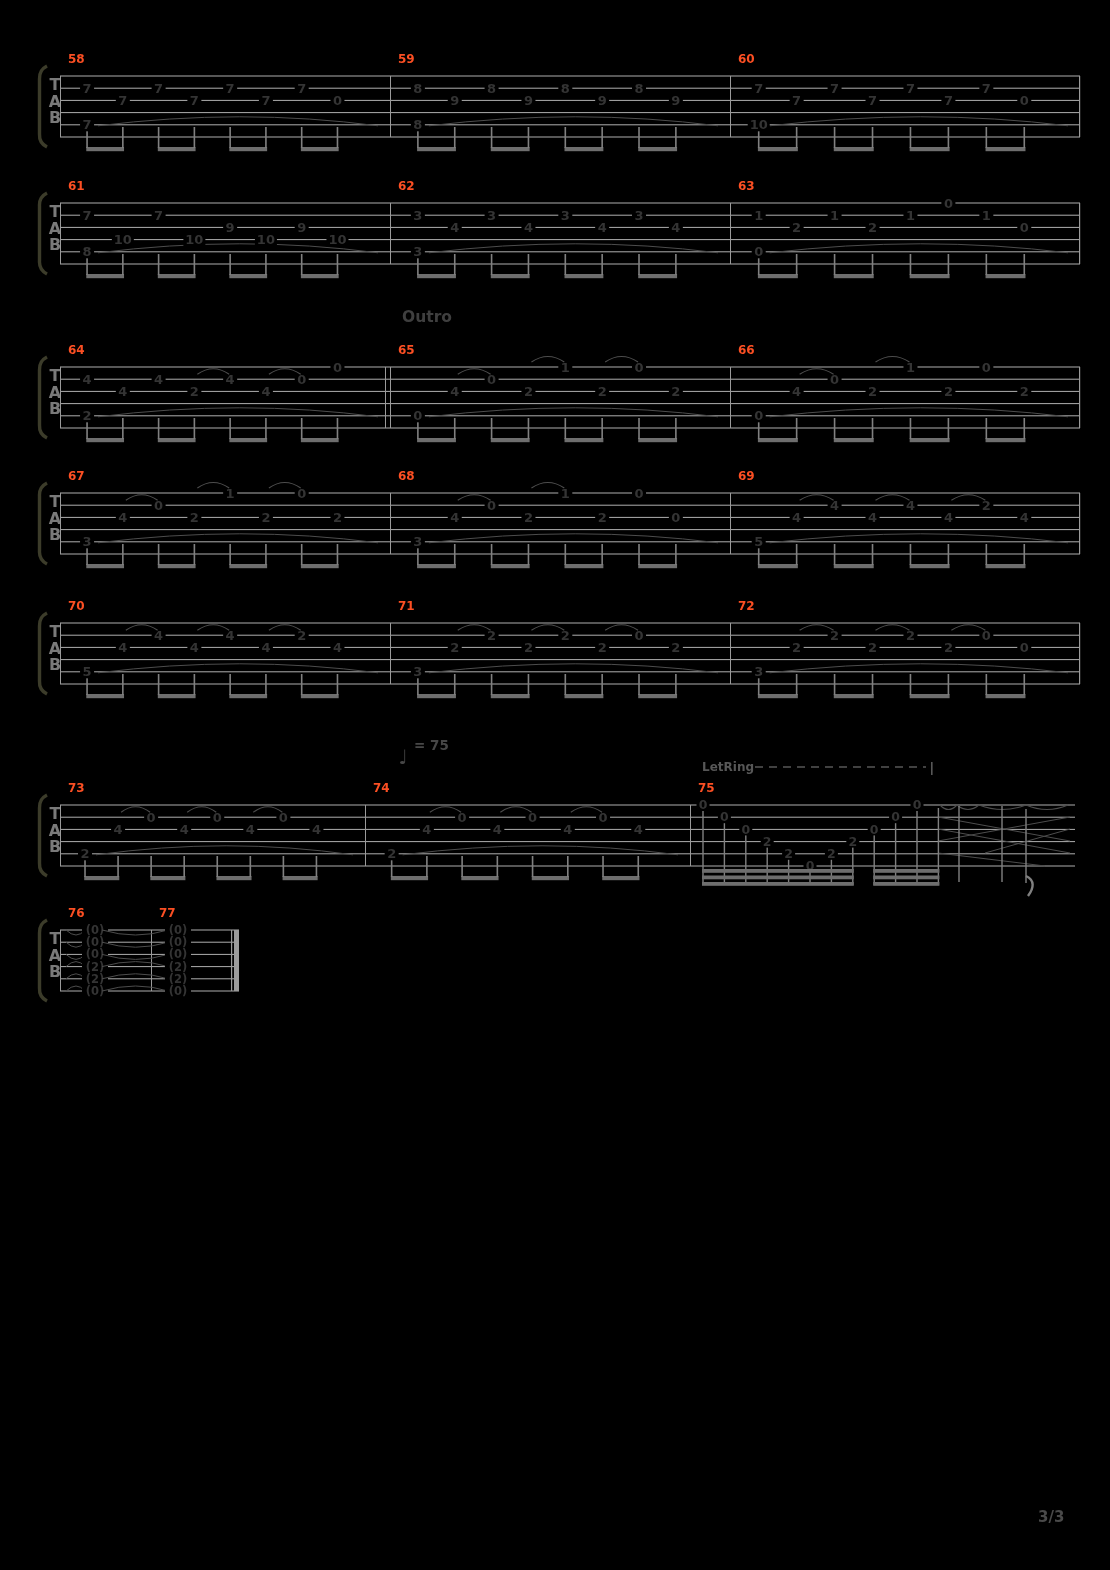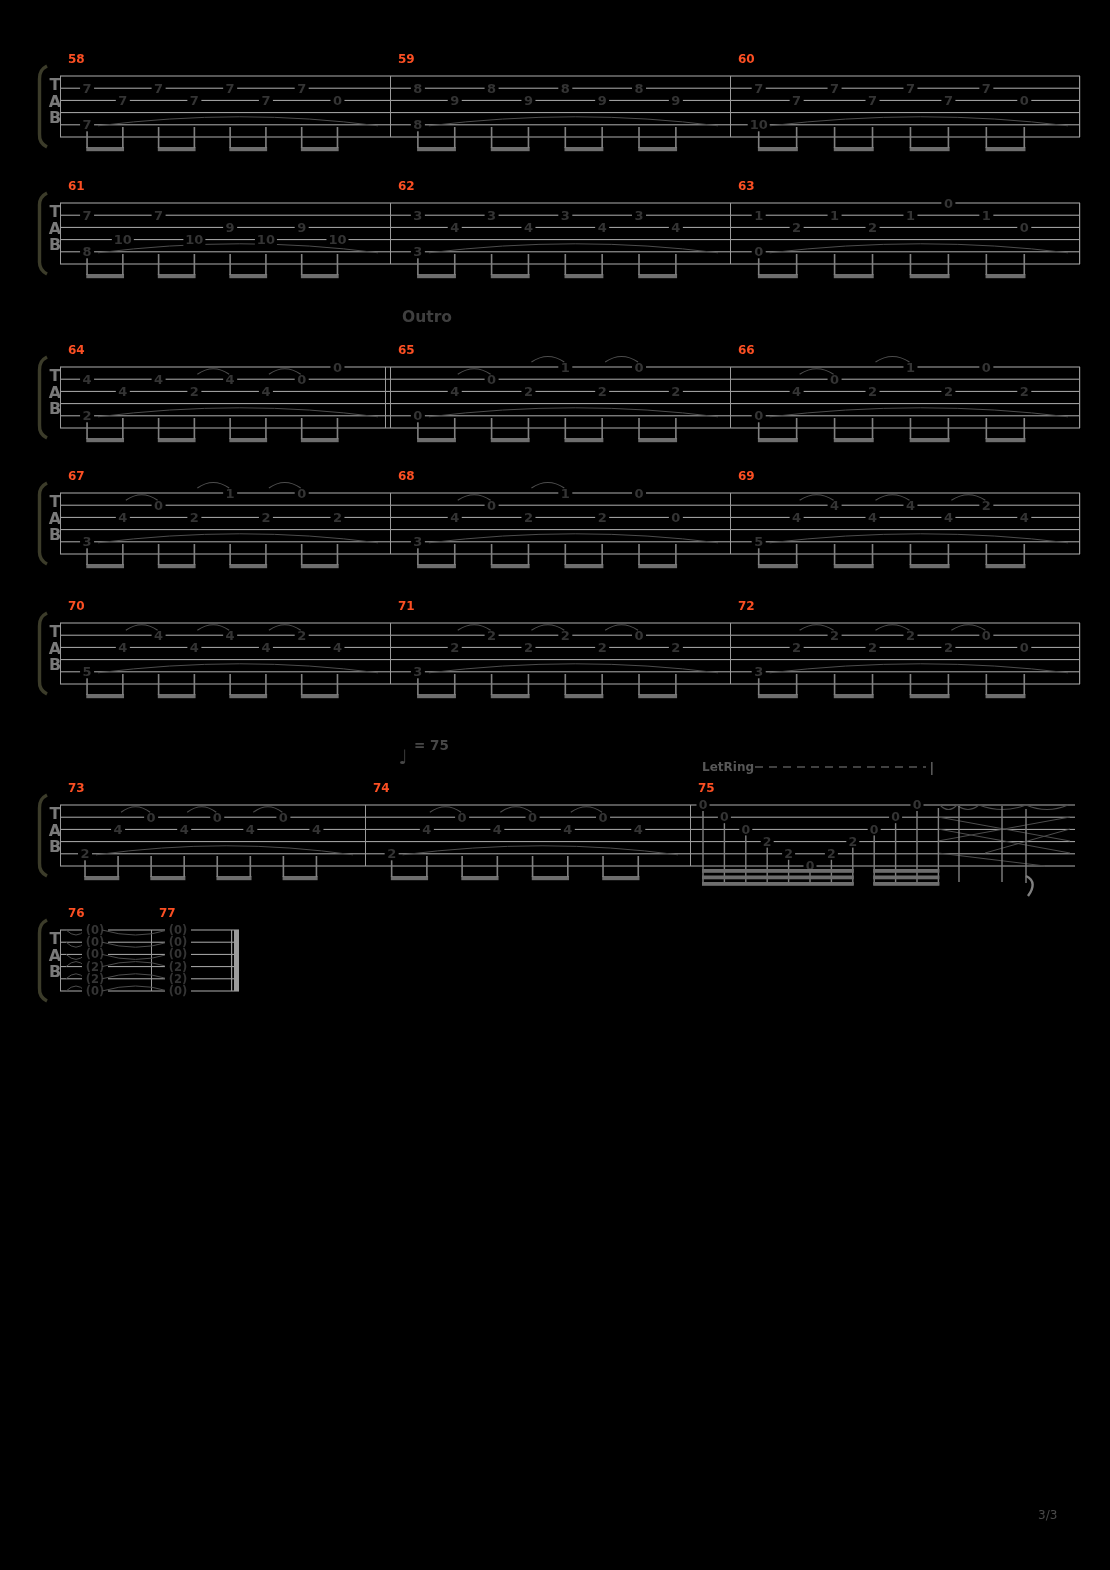--- a/index.html
+++ b/index.html
@@ -1,20 +1,20 @@
 <!DOCTYPE html>
 <html><head>
 <meta charset="utf-8">
 <style>
   html,body{margin:0;padding:0;background:#000;}
   .page{position:relative;width:1110px;height:1570px;background:#000;overflow:hidden;
         font-family:"DejaVu Sans",sans-serif;}
   svg text{font-family:"DejaVu Sans",sans-serif;}
   .pagenum{position:absolute;left:1038px;top:1508px;width:60px;
-           font-size:12px;font-weight:normal;color:#4a4a4a;}
+           font-size:15px;font-weight:bold;color:#4a4a4a;}
 </style>
 </head>
 <body>
 
 <div class="page">
   <svg id="score" width="1110" height="1570" viewBox="0 0 1110 1570">
       <g>
         <path d="M47,66 Q39,70 39.5,79 L39.5,134 Q39,143 47,147" stroke="#3c3c2a" stroke-width="3.4" fill="none"></path>
         <rect x="60" y="75.5" width="1020" height="1" fill="#aeaeae"></rect>
         <rect x="60" y="87.7" width="1020" height="1" fill="#aeaeae"></rect>

